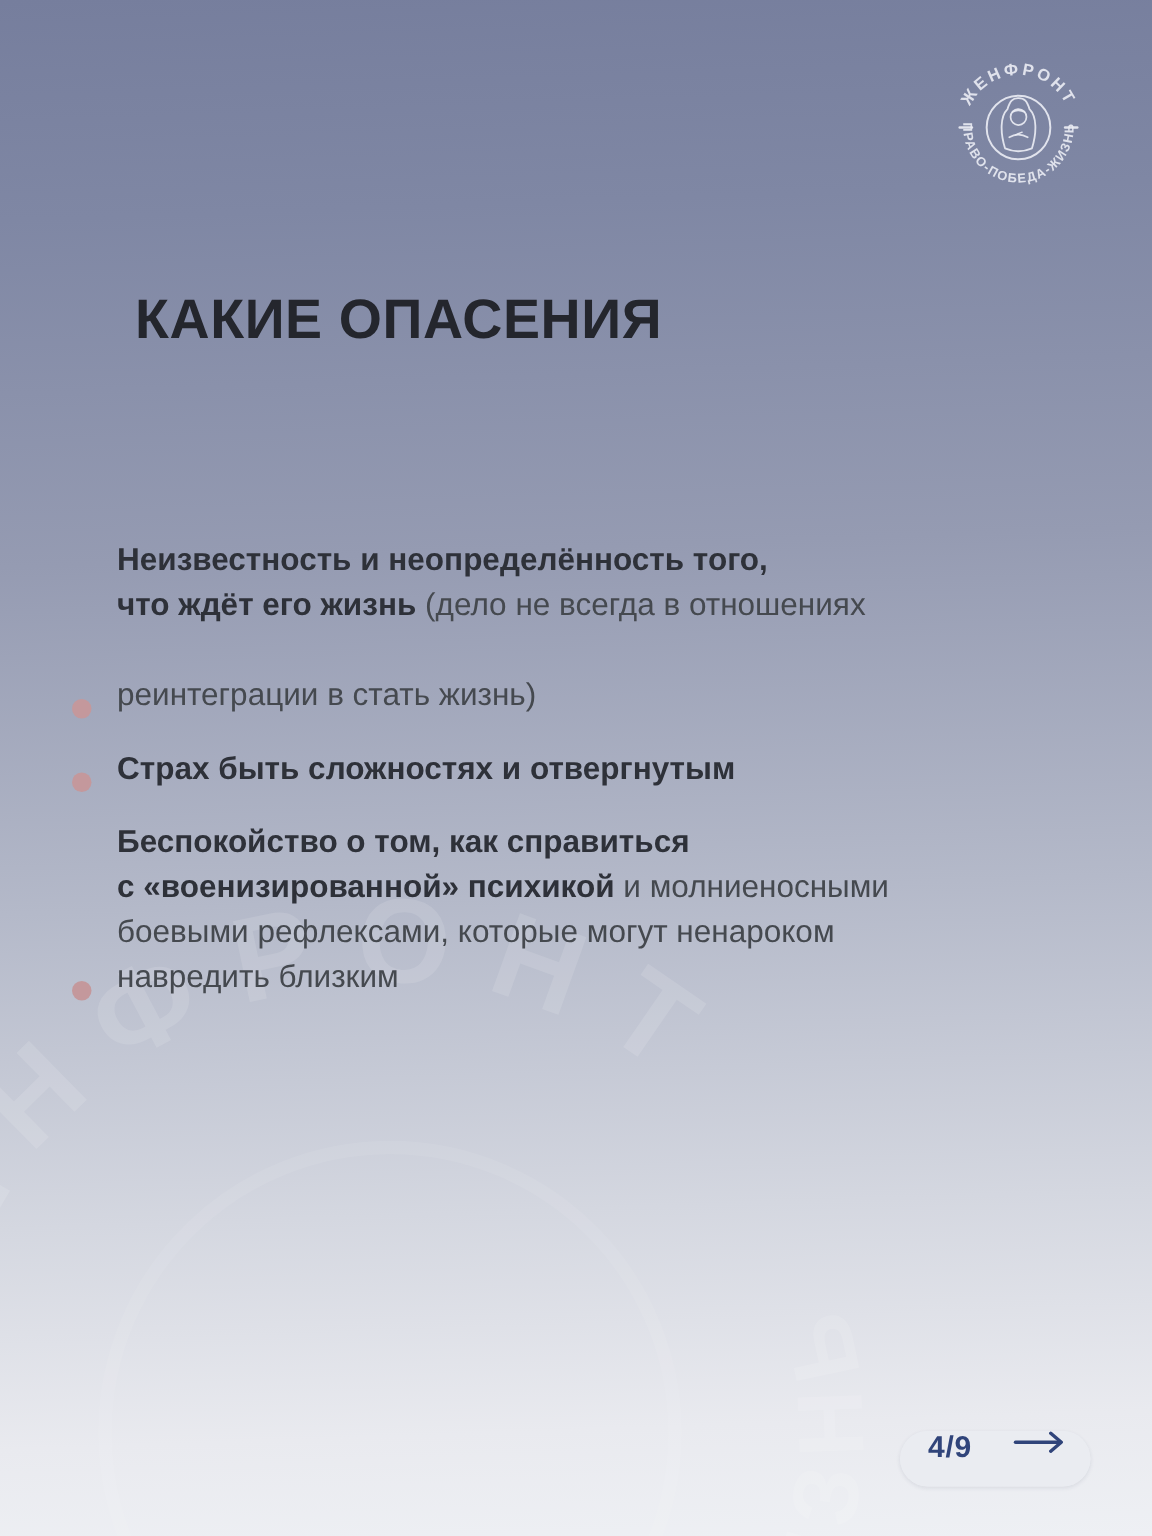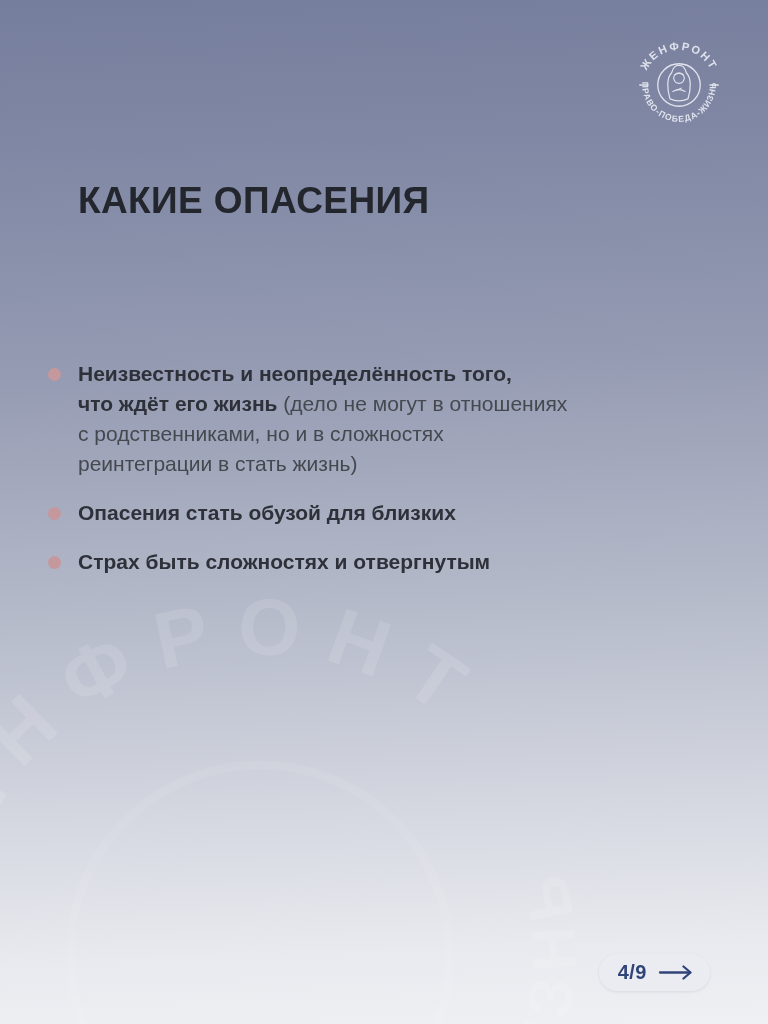--- a/index.html
+++ b/index.html
@@ -40,33 +40,33 @@
 
   
   .title{
     position:absolute;left:78px;top:176px;width:660px;
     font-size:37px;font-weight:800;line-height:50px;
     letter-spacing:0.4px;color:#24262d;
   }
 
   
   .bullets{position:absolute;left:48px;top:359px;width:688px;}
-  .bullet{display:flex;align-items:flex-start;margin-bottom:19px;}
+  .bullet{display:flex;align-items:flex-end;margin-bottom:19px;}
   .dot{
     flex:0 0 13px;width:13px;height:13px;border-radius:50%;
     background:#c4989c;margin:9px 17px 0 0;
   }
   .bullet-text{font-size:21px;line-height:30px;color:#45494f;}
   .bullet-text .b{font-weight:bold;color:#2e3139;}
   .bullet-text .r{font-weight:normal;color:#45494f;}
 
   
   .pager{
-    position:absolute;right:58px;bottom:33px;height:37px;
-    display:flex;align-items:center;gap:11px;
+    position:absolute;right:41px;bottom:33px;height:37px;
+    display:flex;align-items:flex-start;gap:27px;
     padding:0 16px 0 19px;border-radius:22px;
     background:rgba(234,236,241,0.93);
     box-shadow:0 1px 3px rgba(40,50,80,0.10);
     cursor:pointer;
   }
   .pager-label{
     font-size:20px;font-weight:bold;color:#30447a;letter-spacing:0.5px;
   }
   .pager svg{display:block;}
 </style>
@@ -97,41 +97,41 @@
     <g>
       <circle class="stroke" cx="60" cy="60" r="26" stroke-width="1.6"></circle>
       <path class="stroke" stroke-width="1.5" d="M 49,77 C 45,64 45,51 51,45 C 53,38.5 55,36 60,36 C 65,36 67,38.5 69,45 C 75,51 75,64 71,77 C 64,80 56,80 49,77 Z"></path>
       <circle class="stroke" cx="60" cy="51.5" r="6.5" stroke-width="1.4"></circle>
       <path class="stroke" stroke-width="1.3" d="M 55,47.5 Q 60,44.5 65,47.5"></path>
       <path class="stroke" stroke-width="1.4" d="M 52.5,68 Q 60,63.5 67.5,68"></path>
       <path class="stroke" stroke-width="1.2" d="M 57.5,66 L 63,63.8"></path>
     </g>
   </svg>
 
-  <h1 class="title" style="margin:0;font-size:37px;">
+  <h1 class="title" style="margin:12px;font-size:37px;">
     <span>КАКИЕ ОПАСЕНИЯ</span><br>
     <br>
   </h1>
 
   <div class="bullets">
     <div class="bullet">
       <span class="dot"></span>
-      <div class="bullet-text"><span class="b">Неизвестность и неопределённость того,</span><br><span class="b">что ждёт его жизнь </span><span class="r">(дело не могут в отношениях</span><br><span class="r">с родственниками, но и в сложностях</span><br><span class="r">реинтеграции в стать жизнь)</span></div>
+      <div class="bullet-text"><span class="b">Неизвестность и неопределённость того,</span><br><span class="b">что ждёт его жизнь </span><span class="r">(дело не всегда в отношениях</span><br><br><span class="r">реинтеграции в стать жизнь)</span></div>
     </div>
 
-    <div class="bullet">
-      <span class="dot"></span>
-      <div class="bullet-text"><span class="b">Опасения стать обузой для близких</span></div>
-    </div>
 
     <div class="bullet">
       <span class="dot"></span>
       <div class="bullet-text"><span class="b">Страх быть сложностях и отвергнутым</span></div>
     </div>
 
+    <div class="bullet">
+      <span class="dot"></span>
+      <div class="bullet-text"><span class="b">Беспокойство о том, как справиться</span><br><span class="b">с «военизированной» психикой </span><span class="r">и молниеносными</span><br><span class="r">боевыми рефлексами, которые могут ненароком</span><br><span class="r">навредить близким</span></div>
+    </div>
   </div>
 
   <div class="pager">
     <span class="pager-label">4/9</span>
     <svg width="36" height="15" viewBox="0 0 36 15" xmlns="http://www.w3.org/2000/svg">
       <g fill="none" stroke="#30447a" stroke-width="2.3" stroke-linecap="round" stroke-linejoin="round">
         <line x1="2" y1="7.5" x2="32" y2="7.5"></line>
         <polyline points="25.5,1.5 32.5,7.5 25.5,13.5"></polyline>
       </g>
     </svg>

